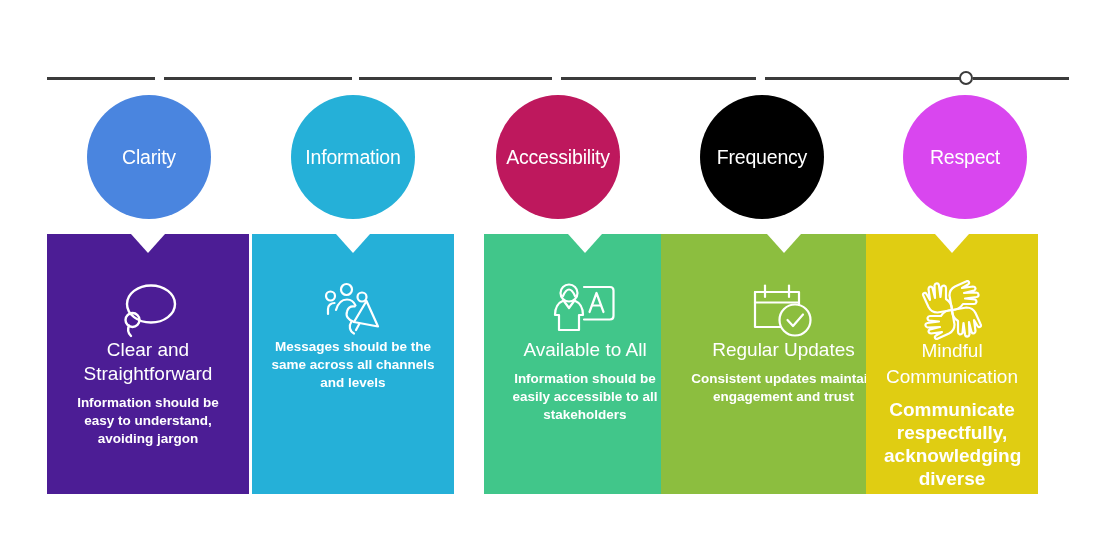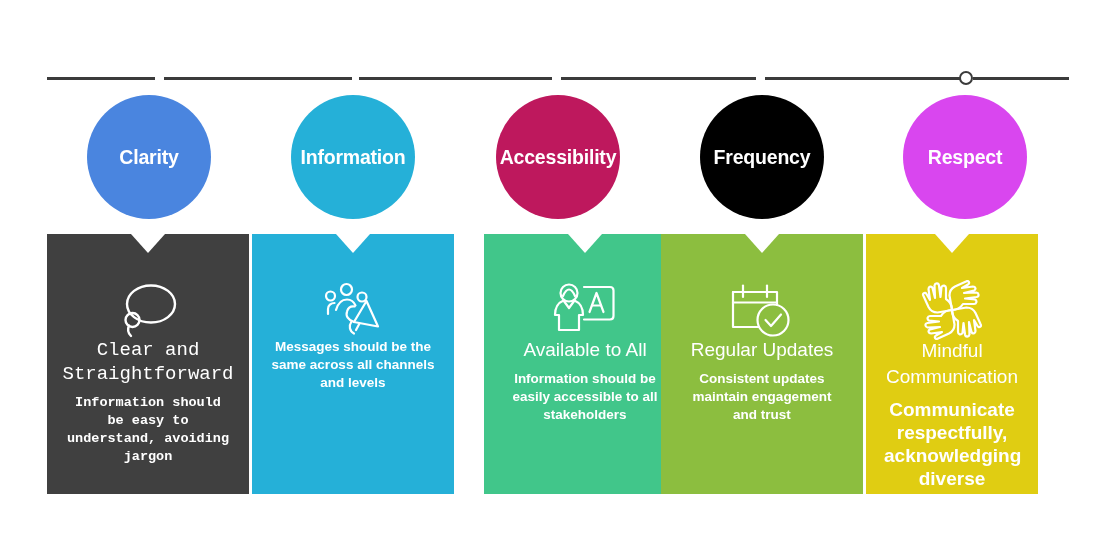--- a/index.html
+++ b/index.html
@@ -52,21 +52,21 @@
     width: 124px;
     height: 124px;
     border-radius: 50%;
     display: flex;
     align-items: center;
     justify-content: center;
     top: 95px;
   }
   .circle-label {
     color: #ffffff;
-    font-weight: bold;
+    font-weight: normal;
     font-size: 19.5px;
     letter-spacing: -0.2px;
     text-align: center;
     white-space: nowrap;
   }
 
   
   .panel {
     position: absolute;
     top: 234px;
@@ -143,21 +143,21 @@
   <div class="circle" style="left:496px; background:#be185d;">
     <span class="circle-label">Accessibility</span>
   </div>
   <div class="circle" style="left:700px; background:#000000;">
     <span class="circle-label">Frequency</span>
   </div>
   <div class="circle" style="left:903px; background:#d946ef;">
     <span class="circle-label">Respect</span>
   </div>
 
-  <div class="panel p1" style="left:47px; width:202px; background:#404040;font-family:Liberation Mono, monospace;">
+  <div class="panel p1" style="left:47px; width:202px; background:#4c1d95;">
     <div class="notch"></div>
     <div class="panel-icon">
       <svg width="66" height="60" viewBox="0 0 66 60" fill="none" stroke="#ffffff" stroke-width="2.4" stroke-linecap="round" stroke-linejoin="round">
         <ellipse cx="36" cy="24" rx="24" ry="18.5"></ellipse>
         <circle cx="17.5" cy="40" r="7"></circle>
         <path d="M14 45.5 C 12 50, 13.5 53.5, 16 56"></path>
       </svg>
     </div>
     <div class="panel-text">
       <p class="panel-title">Clear and Straightforward</p>
@@ -197,21 +197,21 @@
         <path d="M37.5 32 L44.5 13 L51.5 32"></path>
         <path d="M40 25.5 L49 25.5"></path>
       </svg>
     </div>
     <div class="panel-text">
       <p class="panel-title">Available to All</p>
       <p class="panel-desc">Information should be easily accessible to all stakeholders</p>
     </div>
   </div>
 
-  <div class="panel p4" style="left:661px; width:202px; background:#8cbe3f;">
+  <div class="panel p4" style="left:661px; width:202px; background:#8cbe3f;padding-left:43px;">
     <div class="notch"></div>
     <div class="panel-icon">
       <svg width="66" height="60" viewBox="0 0 66 60" fill="none" stroke="#ffffff" stroke-width="2.2" stroke-linecap="round" stroke-linejoin="round">
         <path d="M4 12 L48 12 L48 25"></path>
         <path d="M4 12 L4 47 L30 47"></path>
         <path d="M4 22.5 L48 22.5"></path>
         <path d="M14 5.5 L14 17"></path>
         <path d="M38 5.5 L38 17"></path>
         <circle cx="44" cy="40" r="15.5"></circle>
         <path d="M36.5 40 L42 46 L52 34.5"></path>

